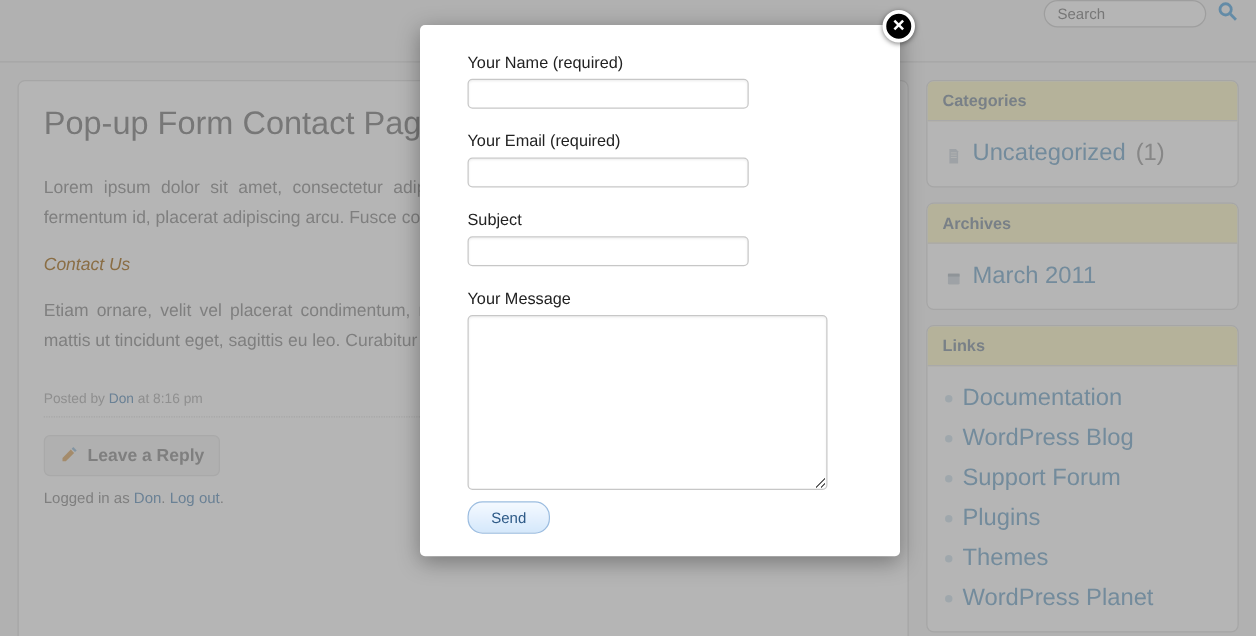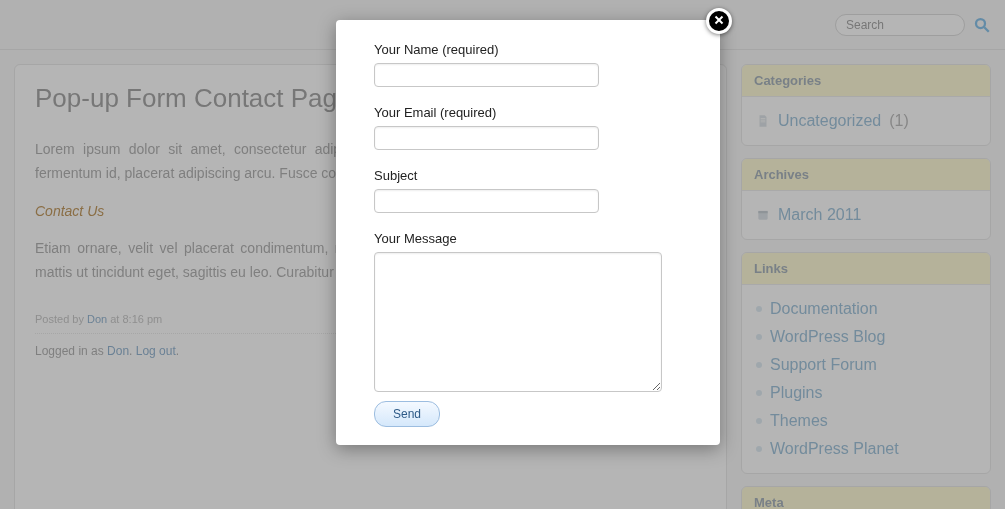--- a/index.html
+++ b/index.html
@@ -15,21 +15,21 @@
   }
   .overlay {
     position: absolute; inset: 0;
     background: rgba(120,120,120,0.55);
     z-index: 5;
   }
   
   .topbar {
     height: 50px;
     border-bottom: 1px solid #ddd;
-    display: flex; align-items: center; justify-content: flex-end;
+    display: flex; justify-content: flex-end;
     padding: 0 14px;
     gap: 8px;
   }
   .searchbox {
     width: 130px; height: 22px;
     border: 1px solid #ccc; border-radius: 11px;
     padding: 0 10px;
     font-size: 12px; color: #999;
     background: #fff;
   }
@@ -81,21 +81,21 @@
   .widget {
     border: 1px solid #ddd; border-radius: 6px; background: #fff; overflow: hidden;
   }
   .widget-title {
     background: #fef9c3; border-bottom: 1px solid #e4e4e4;
     padding: 8px 12px; font-size: 13px; font-weight: bold; color: #7a8a99;
   }
   .widget-body { padding: 10px 12px; }
   .widget-body ul { list-style: none; }
   .widget-body li {
-    padding: 5px 2px; font-size: 16px; color: #6ea3c7;
+    padding: 5px 2px; font-size: 19px; color: #6ea3c7;
     display: flex; align-items: center; gap: 8px;
   }
   .widget-body li a { color: #6ea3c7; text-decoration: none; }
   .bullet {
     width: 6px; height: 6px; border-radius: 50%;
     background: #cfe1ec; display: inline-block; flex-shrink: 0;
   }
   .doc-icon {
     width: 14px; height: 14px; flex-shrink: 0;
     display: inline-block;
@@ -163,20 +163,29 @@
     <h1 class="page-title">Pop-up Form Contact Page</h1>
     <span class="post-meta" style="position:absolute; right:28px; top:72px;">mments</span>
     <div class="post-body">
       <p>Lorem ipsum dolor sit amet, consectetur adipiscing elit. Vivamus ornare tristique augue, lobortis vel fermentum id, placerat adipiscing arcu. Fusce consectetur ultricies vel quam.</p>
       <p><a href="#">Contact Us</a></p>
       <p>Etiam ornare, velit vel placerat condimentum, mauris eros sollicitudin lacus non sagna. Ut lectus lacus, mattis ut tincidunt eget, sagittis eu leo. Curabitur a quam vitae elit lacus blandit nec.</p>
     </div>
     <div class="posted-by">
       <span>Posted by </span><a href="#">Don</a><span> at 8:16 pm</span>
     </div>
+    <div class="leave-reply">
+      <span>
+        <svg width="16" height="16" viewBox="0 0 24 24">
+            <path fill="#d9a35b" d="M3 17l10-10 4 4-10 10H3v-4z"></path>
+            <path fill="#8fb9d8" d="M14 6l4 4 2-2-4-4-2 2z"></path>
+          </svg>
+      </span>
+      <span>Leave a Reply</span>
+    </div>
     <div class="logged-in">
       <span>Logged in as </span><a href="#">Don</a><span>. </span><a href="#">Log out</a><span>.</span>
     </div>
   </div>
 
   <div class="sidebar">
     <div class="widget">
       <div class="widget-title">Categories</div>
       <div class="widget-body">
           <ul>

